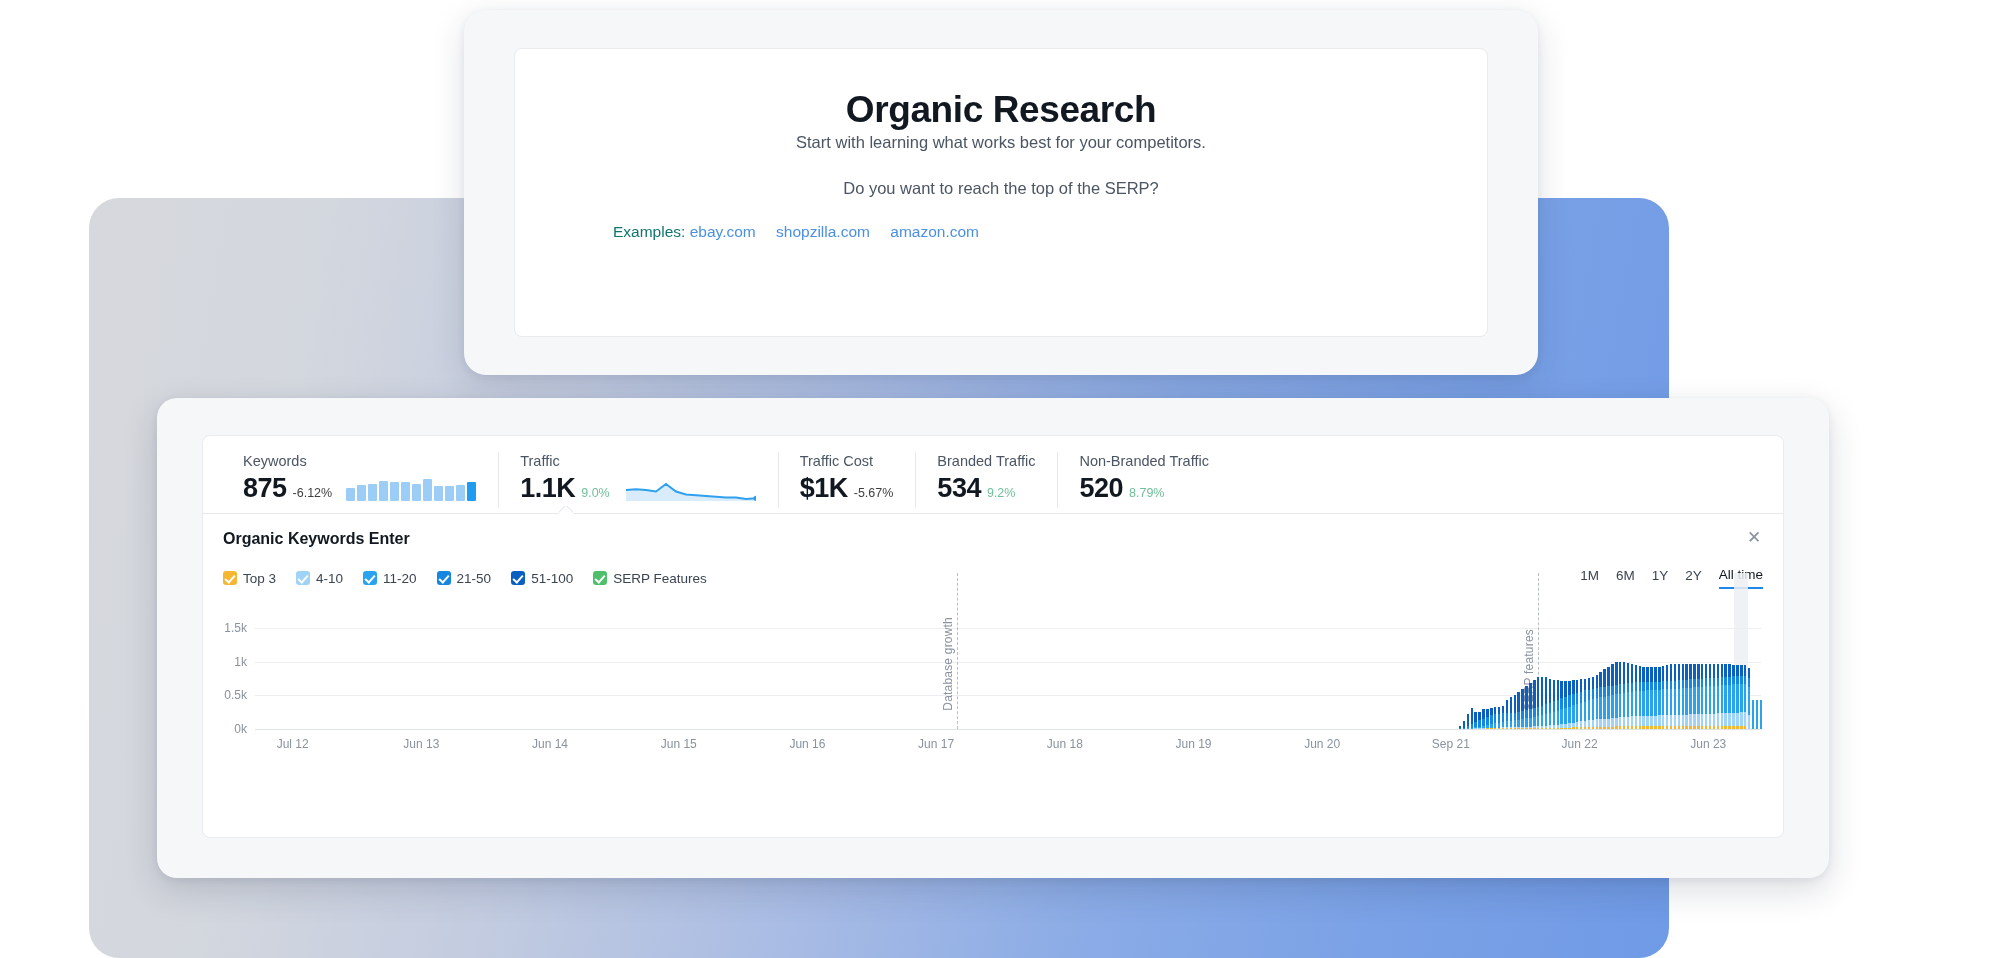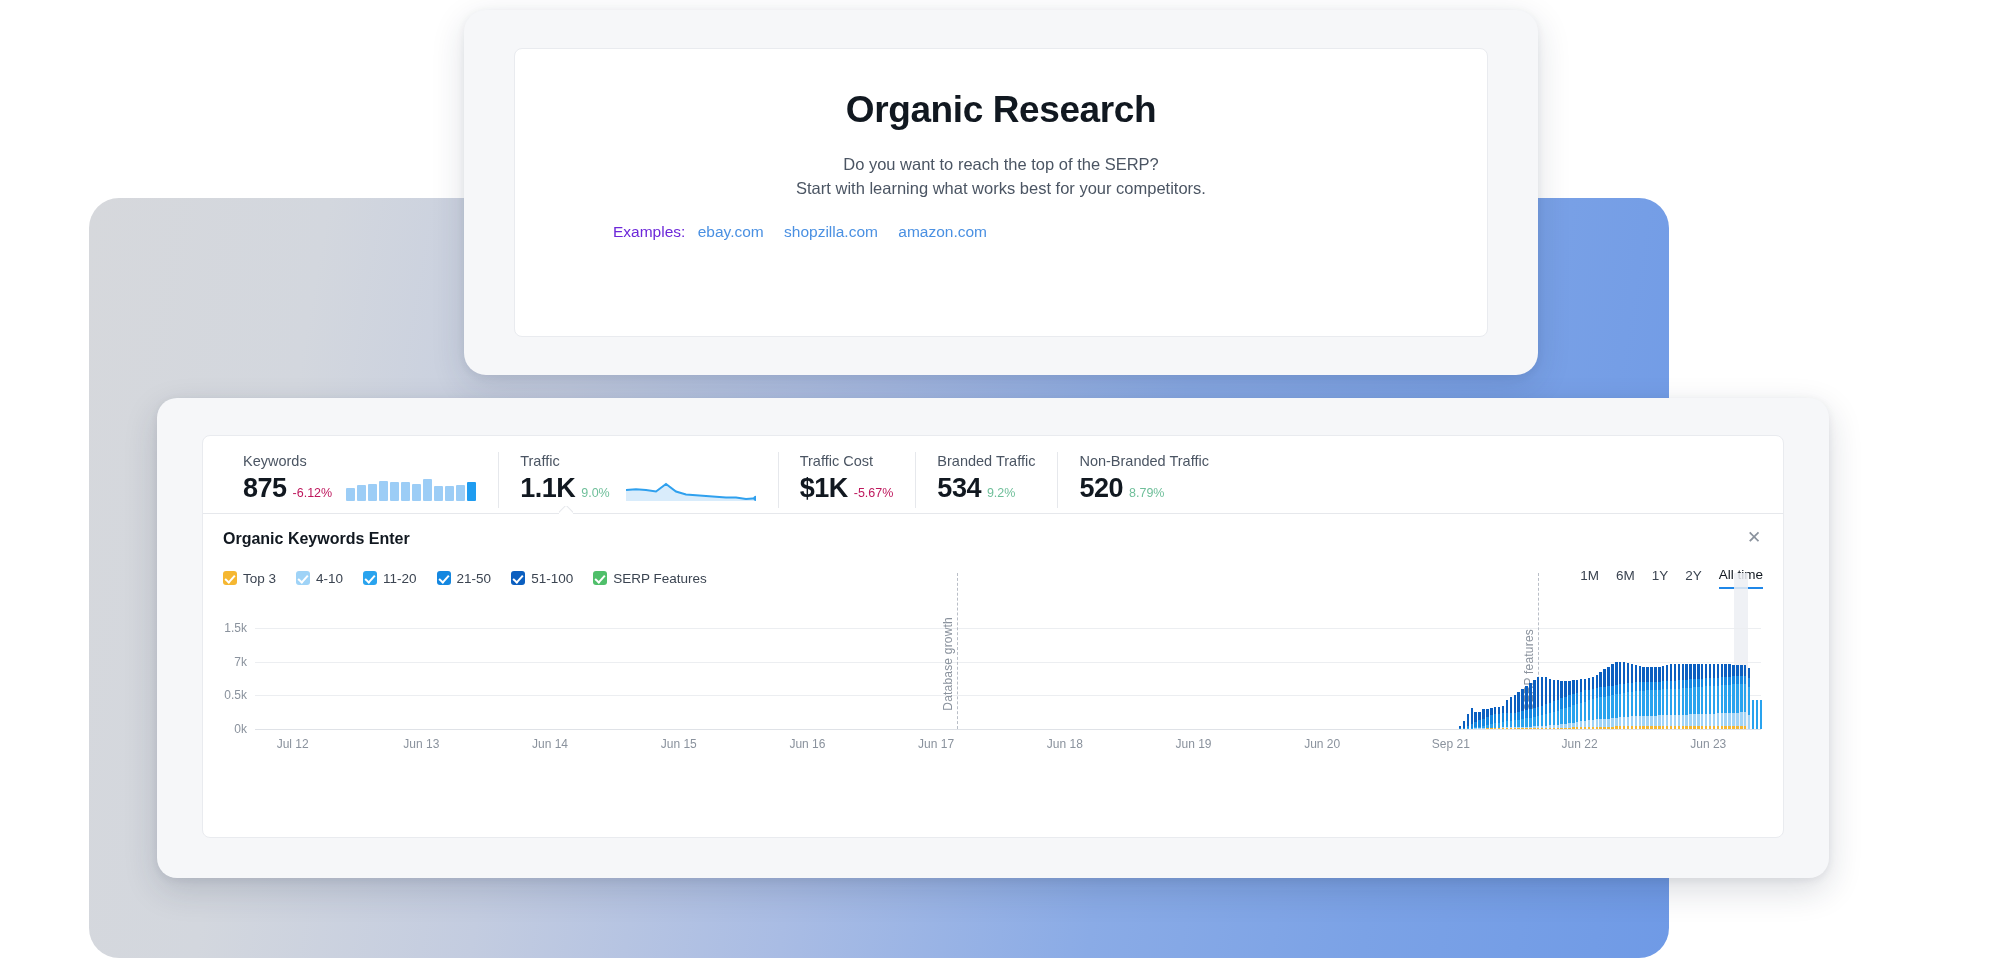--- a/index.html
+++ b/index.html
@@ -65,21 +65,21 @@
   .caret { font-size: 11px; color:#5b6574; }
   .search-btn {
     height:42px; padding: 0 21px; border:none; border-radius:6px;
     background:#0fa36b; color:#fff; font-size:16px; font-weight:400; cursor:pointer;
     font-family:"Liberation Sans", sans-serif;
   }
   .examples {
     margin-top: 22px; padding-left: 98px;
     font-size: 15.5px; color:#2f3a47;
   }
-  .examples .lbl { color:#6d28d9; margin-right:8px; }
+  .examples .lbl { color:#0f766e; }
   .examples a { color:#4a90e2; text-decoration:none; margin-right: 16px; }
 
   
   .report-card {
     position:absolute; left:157px; top:398px;
     width: 1672px; height: 480px;
     background:#f6f7f9; border-radius:20px;
     box-shadow: 0 12px 34px rgba(25,35,60,.16), 0 2px 8px rgba(25,35,60,.07);
   }
   .report-inner {
@@ -92,21 +92,21 @@
   
   .metrics { display:flex; align-items:flex-start; height:77px; padding: 17px 0 0 18px; }
   .metric { padding: 0 22px; position:relative; }
   .metric + .metric::before {
     content:""; position:absolute; left:0; top:-1px; width:1px; height:56px; background:#e6e8ec;
   }
   .metric .mlabel { font-size:14.5px; color:#4b5563; margin-bottom:6px; white-space:nowrap; }
   .mrow { display:flex; align-items:flex-end; gap:6px; }
   .mval { font-size:27px; font-weight:700; color:#111820; line-height:1; letter-spacing:-0.5px; }
   .mdelta { font-size:12.5px; line-height:1; padding-bottom:3px; }
-  .neg { color:#be185d; }
+  .neg { color:#404040; }
   .pos { color:#6fbf9a; }
   
   .spark-bars { display:flex; align-items:flex-end; gap:2px; height:22px; margin-left:8px; padding-bottom:1px; }
   .spark-bars i { display:block; width:9px; background:#9ccdf6; border-radius:1px; }
   .spark-bars i.hl { background:#1f9cf0; }
   
   .spark-line { margin-left:10px; padding-bottom:1px; }
 
   .divider { height:1px; background:#e6e8ec; position:relative; }
   .notch {
@@ -176,22 +176,22 @@
 
 <div class="stage">
 
   <div class="bg-panel"></div>
 
   <div class="search-card">
     <div class="search-inner">
 
       <div class="title">Organic Research</div>
 
+      <div class="subline">Start with learning what works best for your competitors.</div>
       <div class="subline sub1">Do you want to reach the top of the SERP?</div>
-      <div class="subline">Start with learning what works best for your competitors.</div>
 
 
       <div class="examples">
         <span class="lbl">Examples:</span>
         <a href="#">ebay.com</a>
         <a href="#">shopzilla.com</a>
         <a href="#">amazon.com</a>
       </div>
 
     </div>
@@ -299,21 +299,21 @@
               <div class="rg">2Y</div>
               <div class="rg active">All time</div>
             </div>
         </div>
       </div>
 
       <div class="chart-wrap">
         <div class="ylabels" id="ylabels">
             <div style="top: 118px;">0k</div>
             <div style="top: 84.2857px;">0.5k</div>
-            <div style="top: 50.5714px;">7k</div>
+            <div style="top: 50.5714px;">1k</div>
             <div style="top: 16.8571px;">1.5k</div>
           </div>
         <div class="plot" id="plot">
           <div class="bars" id="bars">
               <div class="bslot">
                 <div class="bar" style="height: 0px;"></div>
               </div>
               <div class="bslot">
                 <div class="bar" style="height: 0px;"></div>
               </div>

